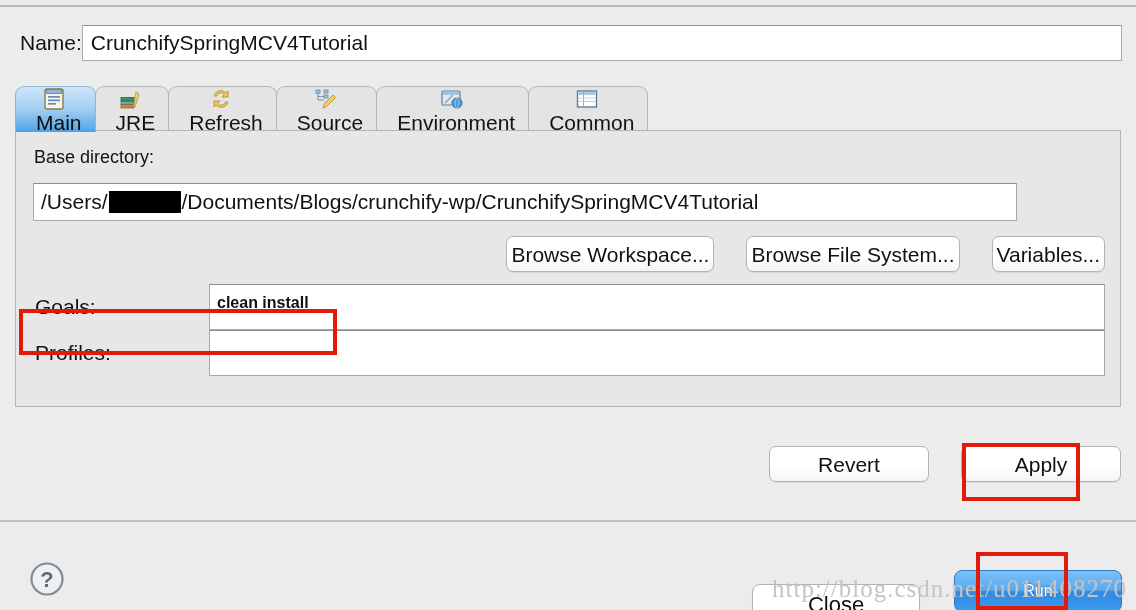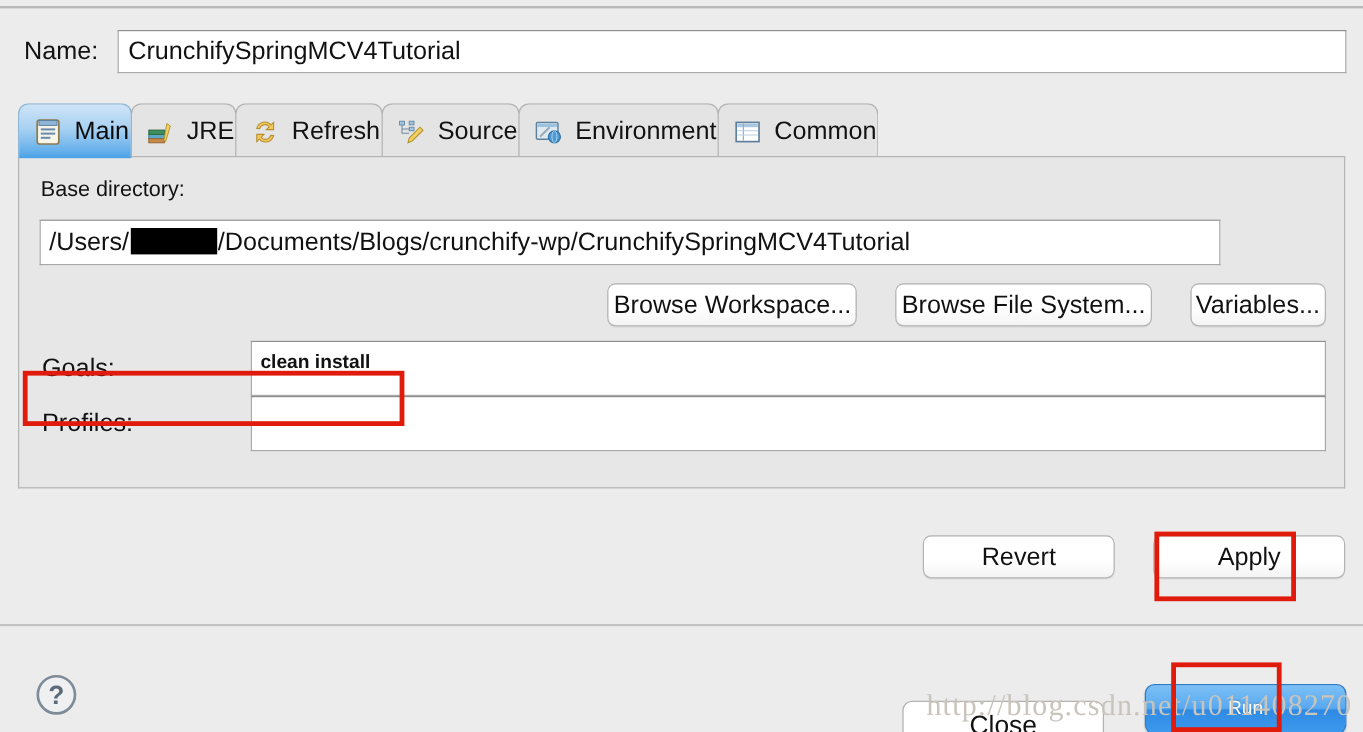--- a/index.html
+++ b/index.html
@@ -31,21 +31,20 @@
     left: 14px; top: 22px;
     width: 1108px; height: 42px;
     display: flex; align-items: center;
   }
   .name-label {
     font-size: 21px; color: #121212;
     padding-left: 6px;
     white-space: nowrap;
   }
   .name-input {
-    margin-left: 16px;
     flex: 1 1 auto;
     height: 36px;
     background: #ffffff;
     border: 1px solid #a9a9a9;
     border-top-color: #8f8f8f;
     font-size: 21px; color: #111;
     padding: 0 8px;
     line-height: 34px;
     font-family: "Liberation Sans", sans-serif;
     outline: none;
@@ -55,28 +54,29 @@
   .tabbar {
     position: absolute;
     left: 15px; top: 84px;
     width: 1106px; height: 48px;
     display: flex; align-items: flex-end;
   }
   .tab {
     position: relative;
     height: 46px;
     display: flex; align-items: center;
-    padding: 0 1px 0 11px;
+    padding: 0 13px 0 11px;
     font-size: 21px; color: #121212;
     background: #e4e4e4;
     border: 1px solid #b4b4b4;
     border-bottom: none;
     border-radius: 9px 9px 0 0;
     margin-right: -1px;
     white-space: nowrap;
+    flex-direction: column;
   }
   .tab.selected {
     background: linear-gradient(180deg, #cfe4f7 0%, #a8d1f2 45%, #63aeea 88%, #4aa0e6 100%);
     border-color: #8fb6d4;
     z-index: 5;
     color: #0b0b0b;
   }
   .tab .tlabel { margin-left: 9px; }
   .tab .ticon { display: inline-flex; width: 26px; height: 26px; align-items: center; justify-content: center; }
   .tabs-underline {

